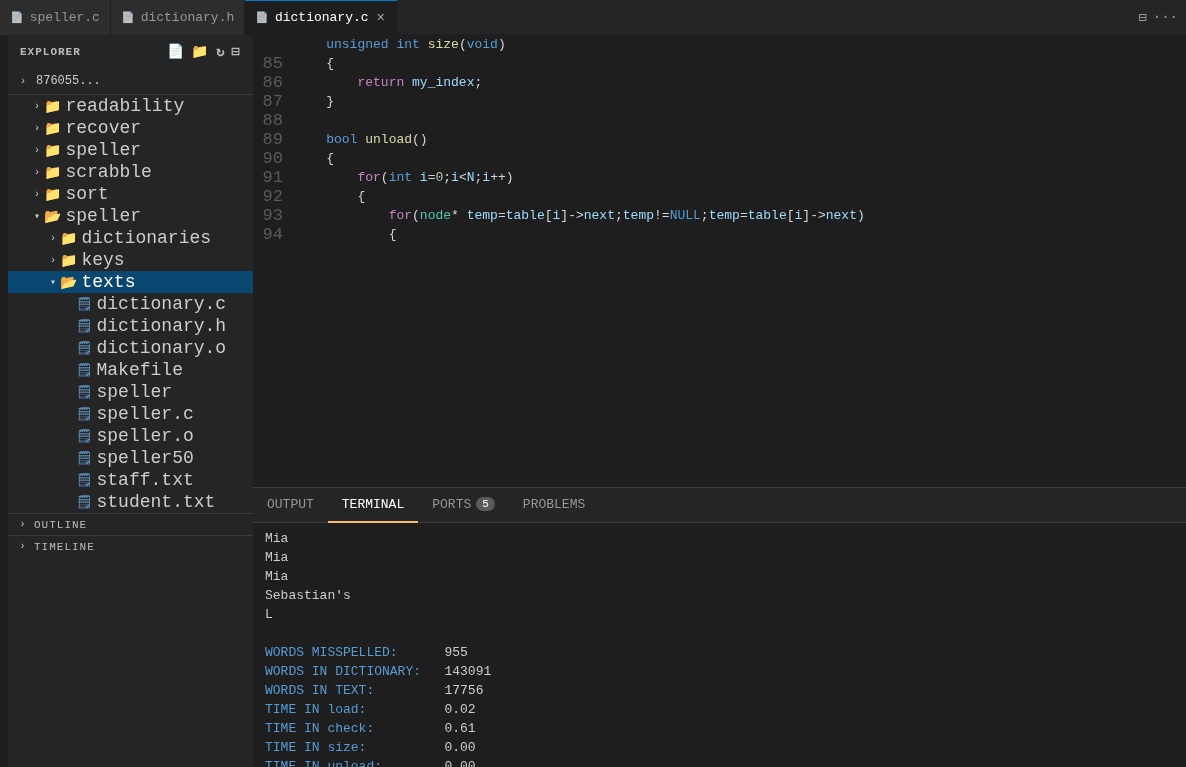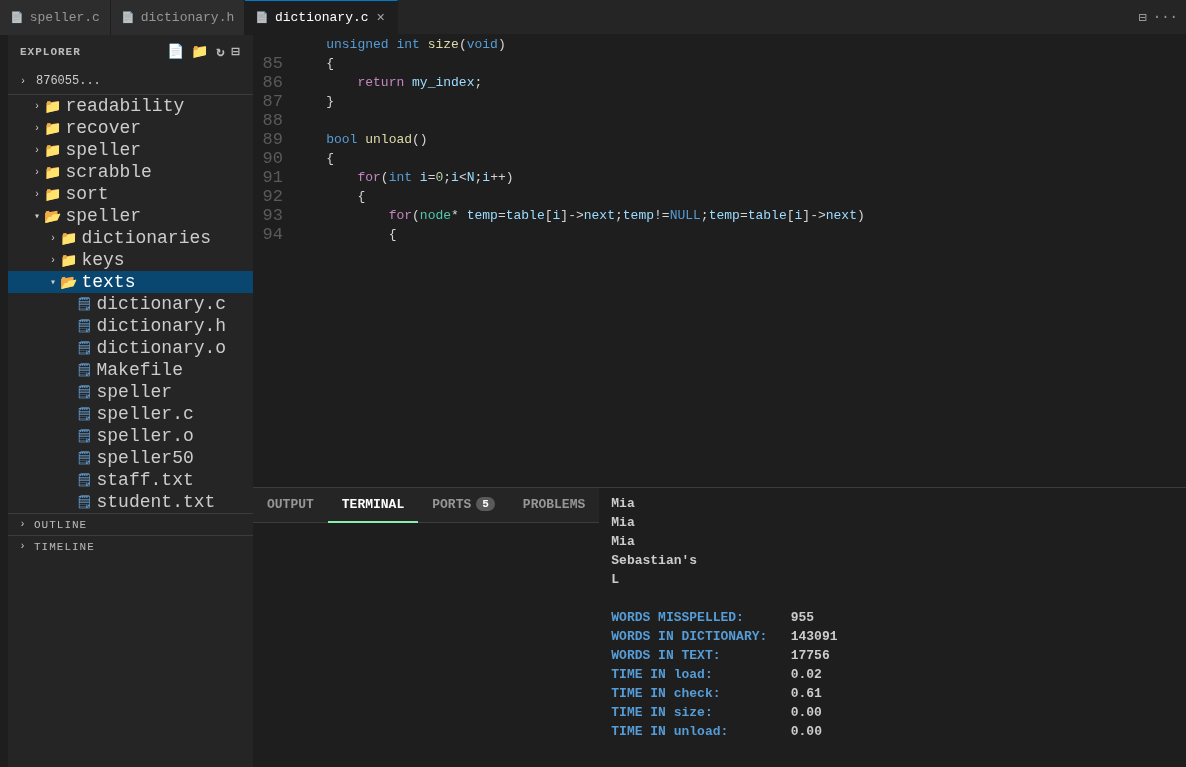--- a/index.html
+++ b/index.html
@@ -208,23 +208,23 @@
     .kw-lightblue { color: #9cdcfe; }
     .kw-bool { color: #569cd6; }
     .num { color: #b5cea8; }
     .punc { color: #d4d4d4; }
 
     
     .panel {
       height: 280px;
       background: #1e1e1e;
       display: flex;
+      flex-direction: column;
       border-top: 1px solid #3c3c3c;
       flex-shrink: 0;
-      font-weight: bold;
     }
     .panel-tabs {
       display: flex;
       align-items: center;
       background: #252526;
       height: 35px;
       flex-shrink: 0;
       border-bottom: 1px solid #3c3c3c;
       gap: 0;
     }
@@ -233,21 +233,21 @@
       height: 35px;
       display: flex;
       align-items: center;
       font-size: 13px;
       color: #969696;
       cursor: pointer;
       border-bottom: 2px solid transparent;
     }
     .panel-tab.active {
       color: #ffffff;
-      border-bottom: 2px solid #86efac;
+      border-bottom: 2px solid #fdba74;
       justify-content: flex-end;
     }
     .panel-tab .badge {
       background: #5a5a5a;
       color: #ffffff;
       border-radius: 10px;
       padding: 1px 6px;
       font-size: 11px;
       margin-left: 5px;
     }

